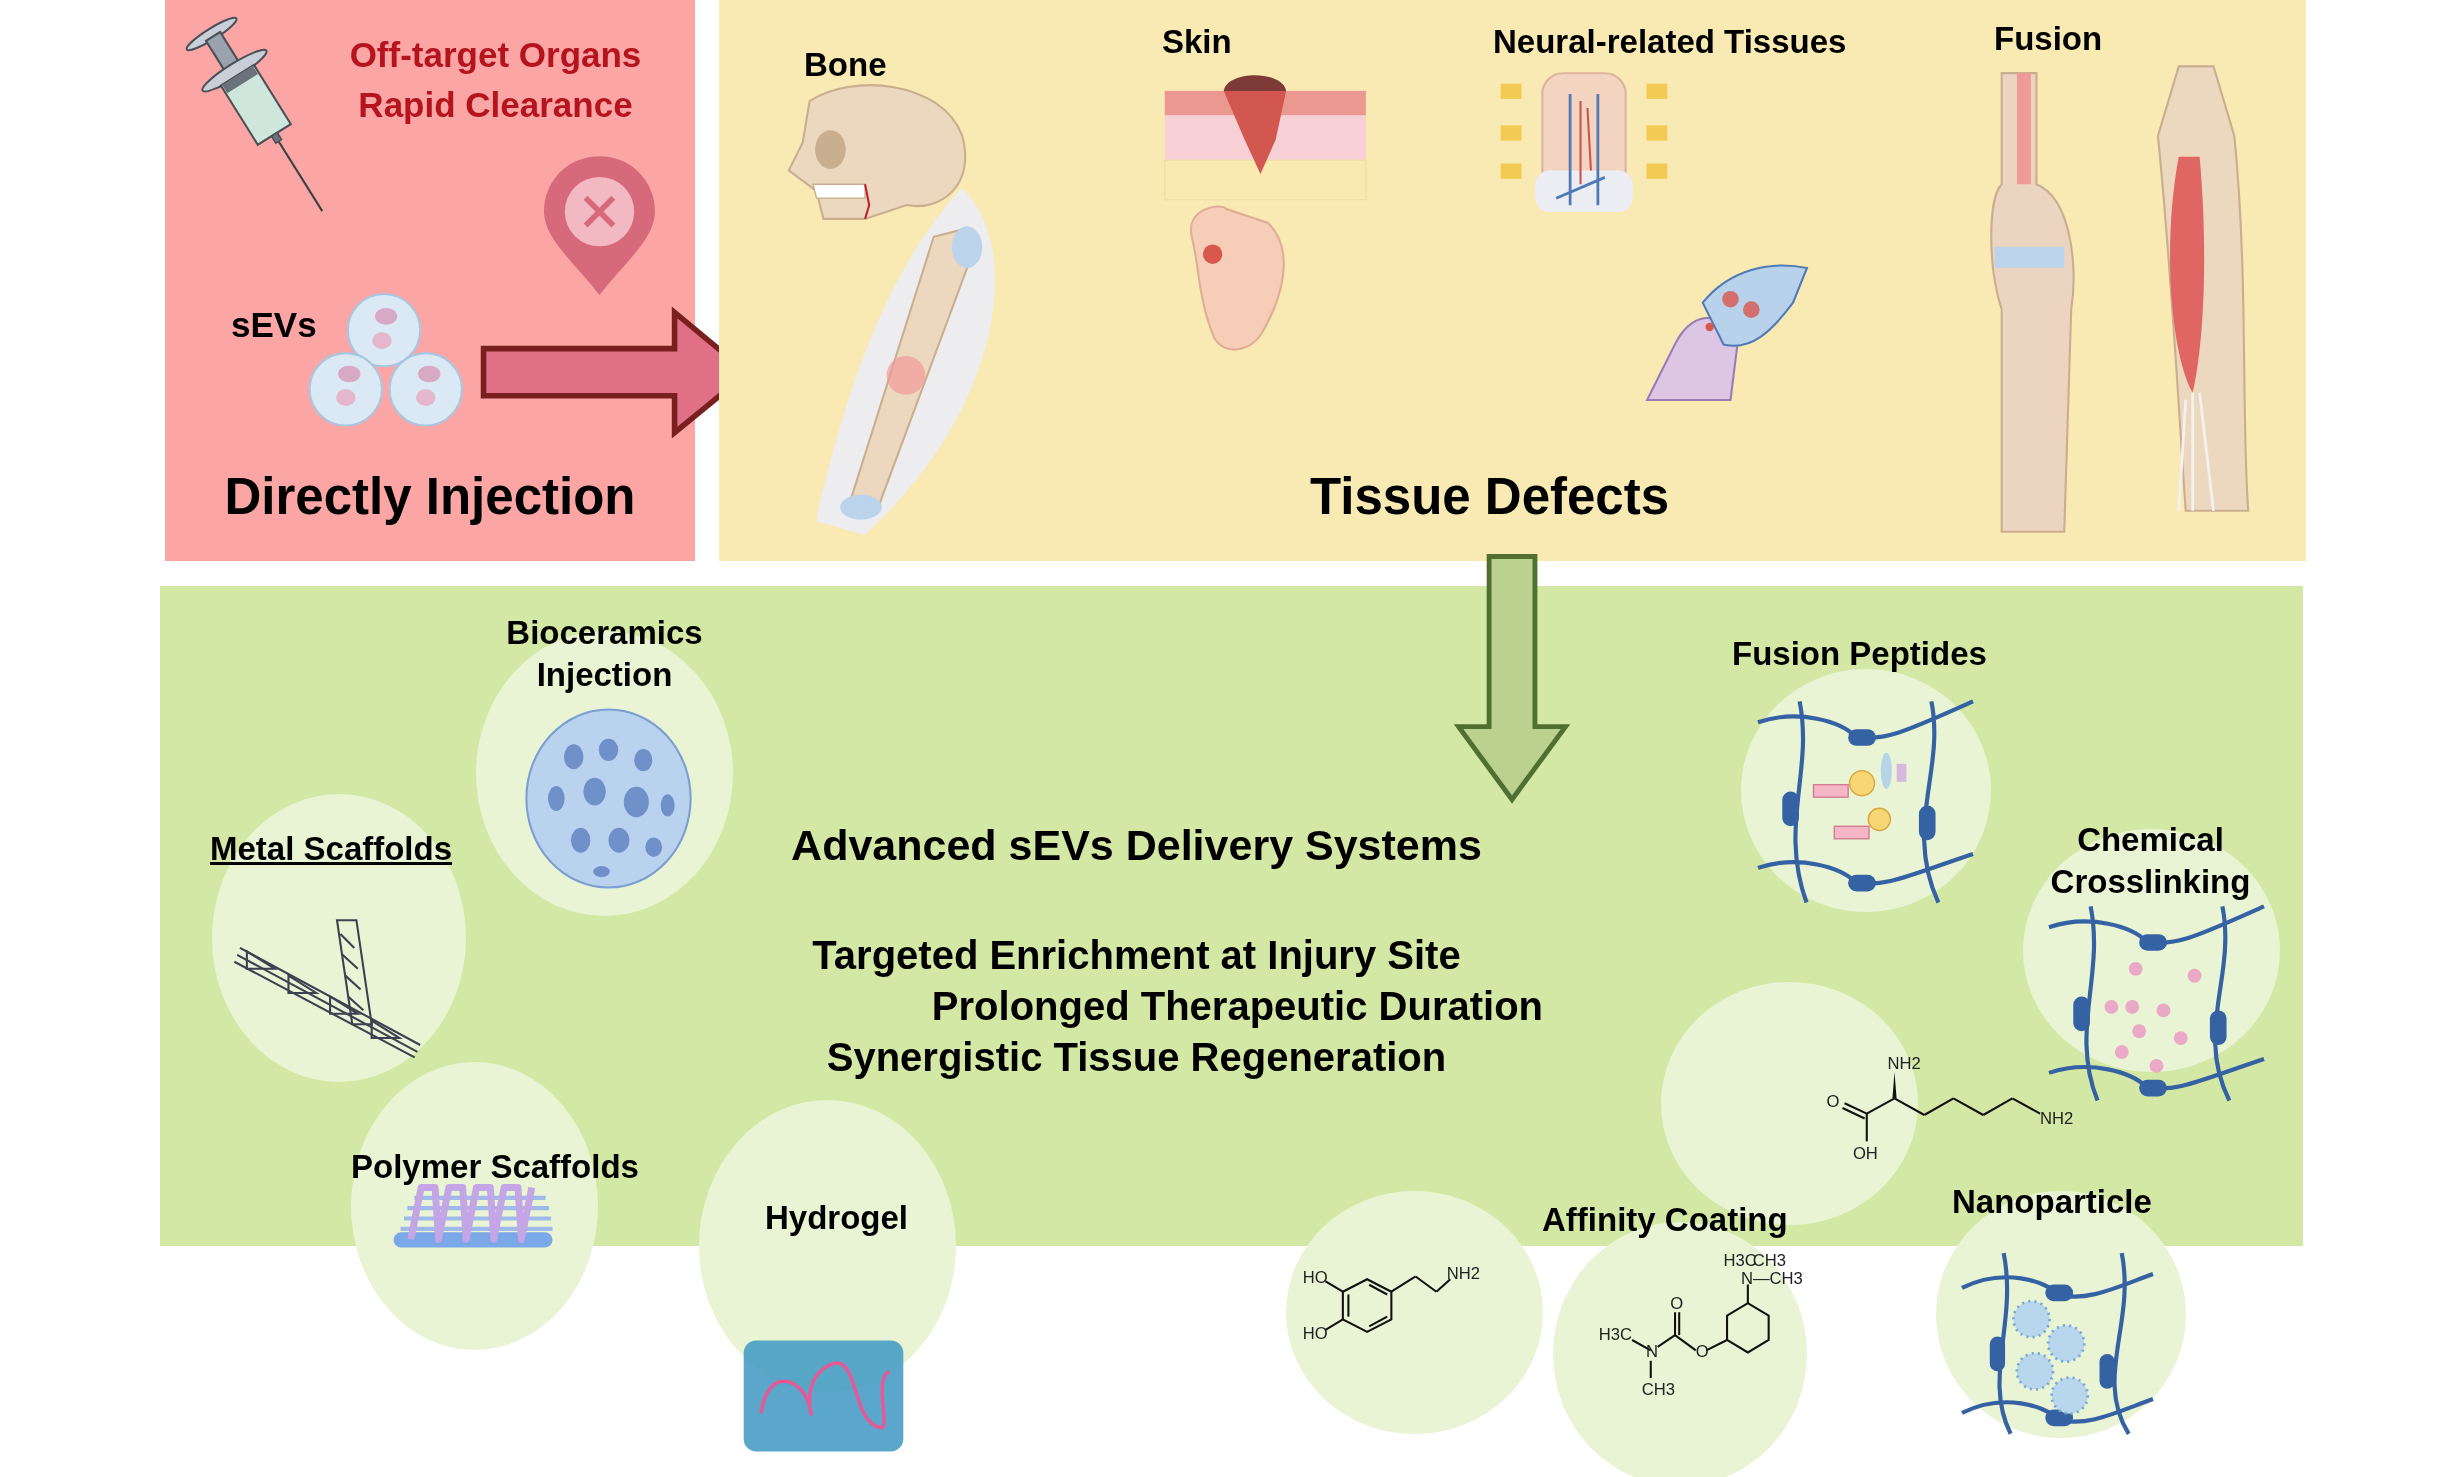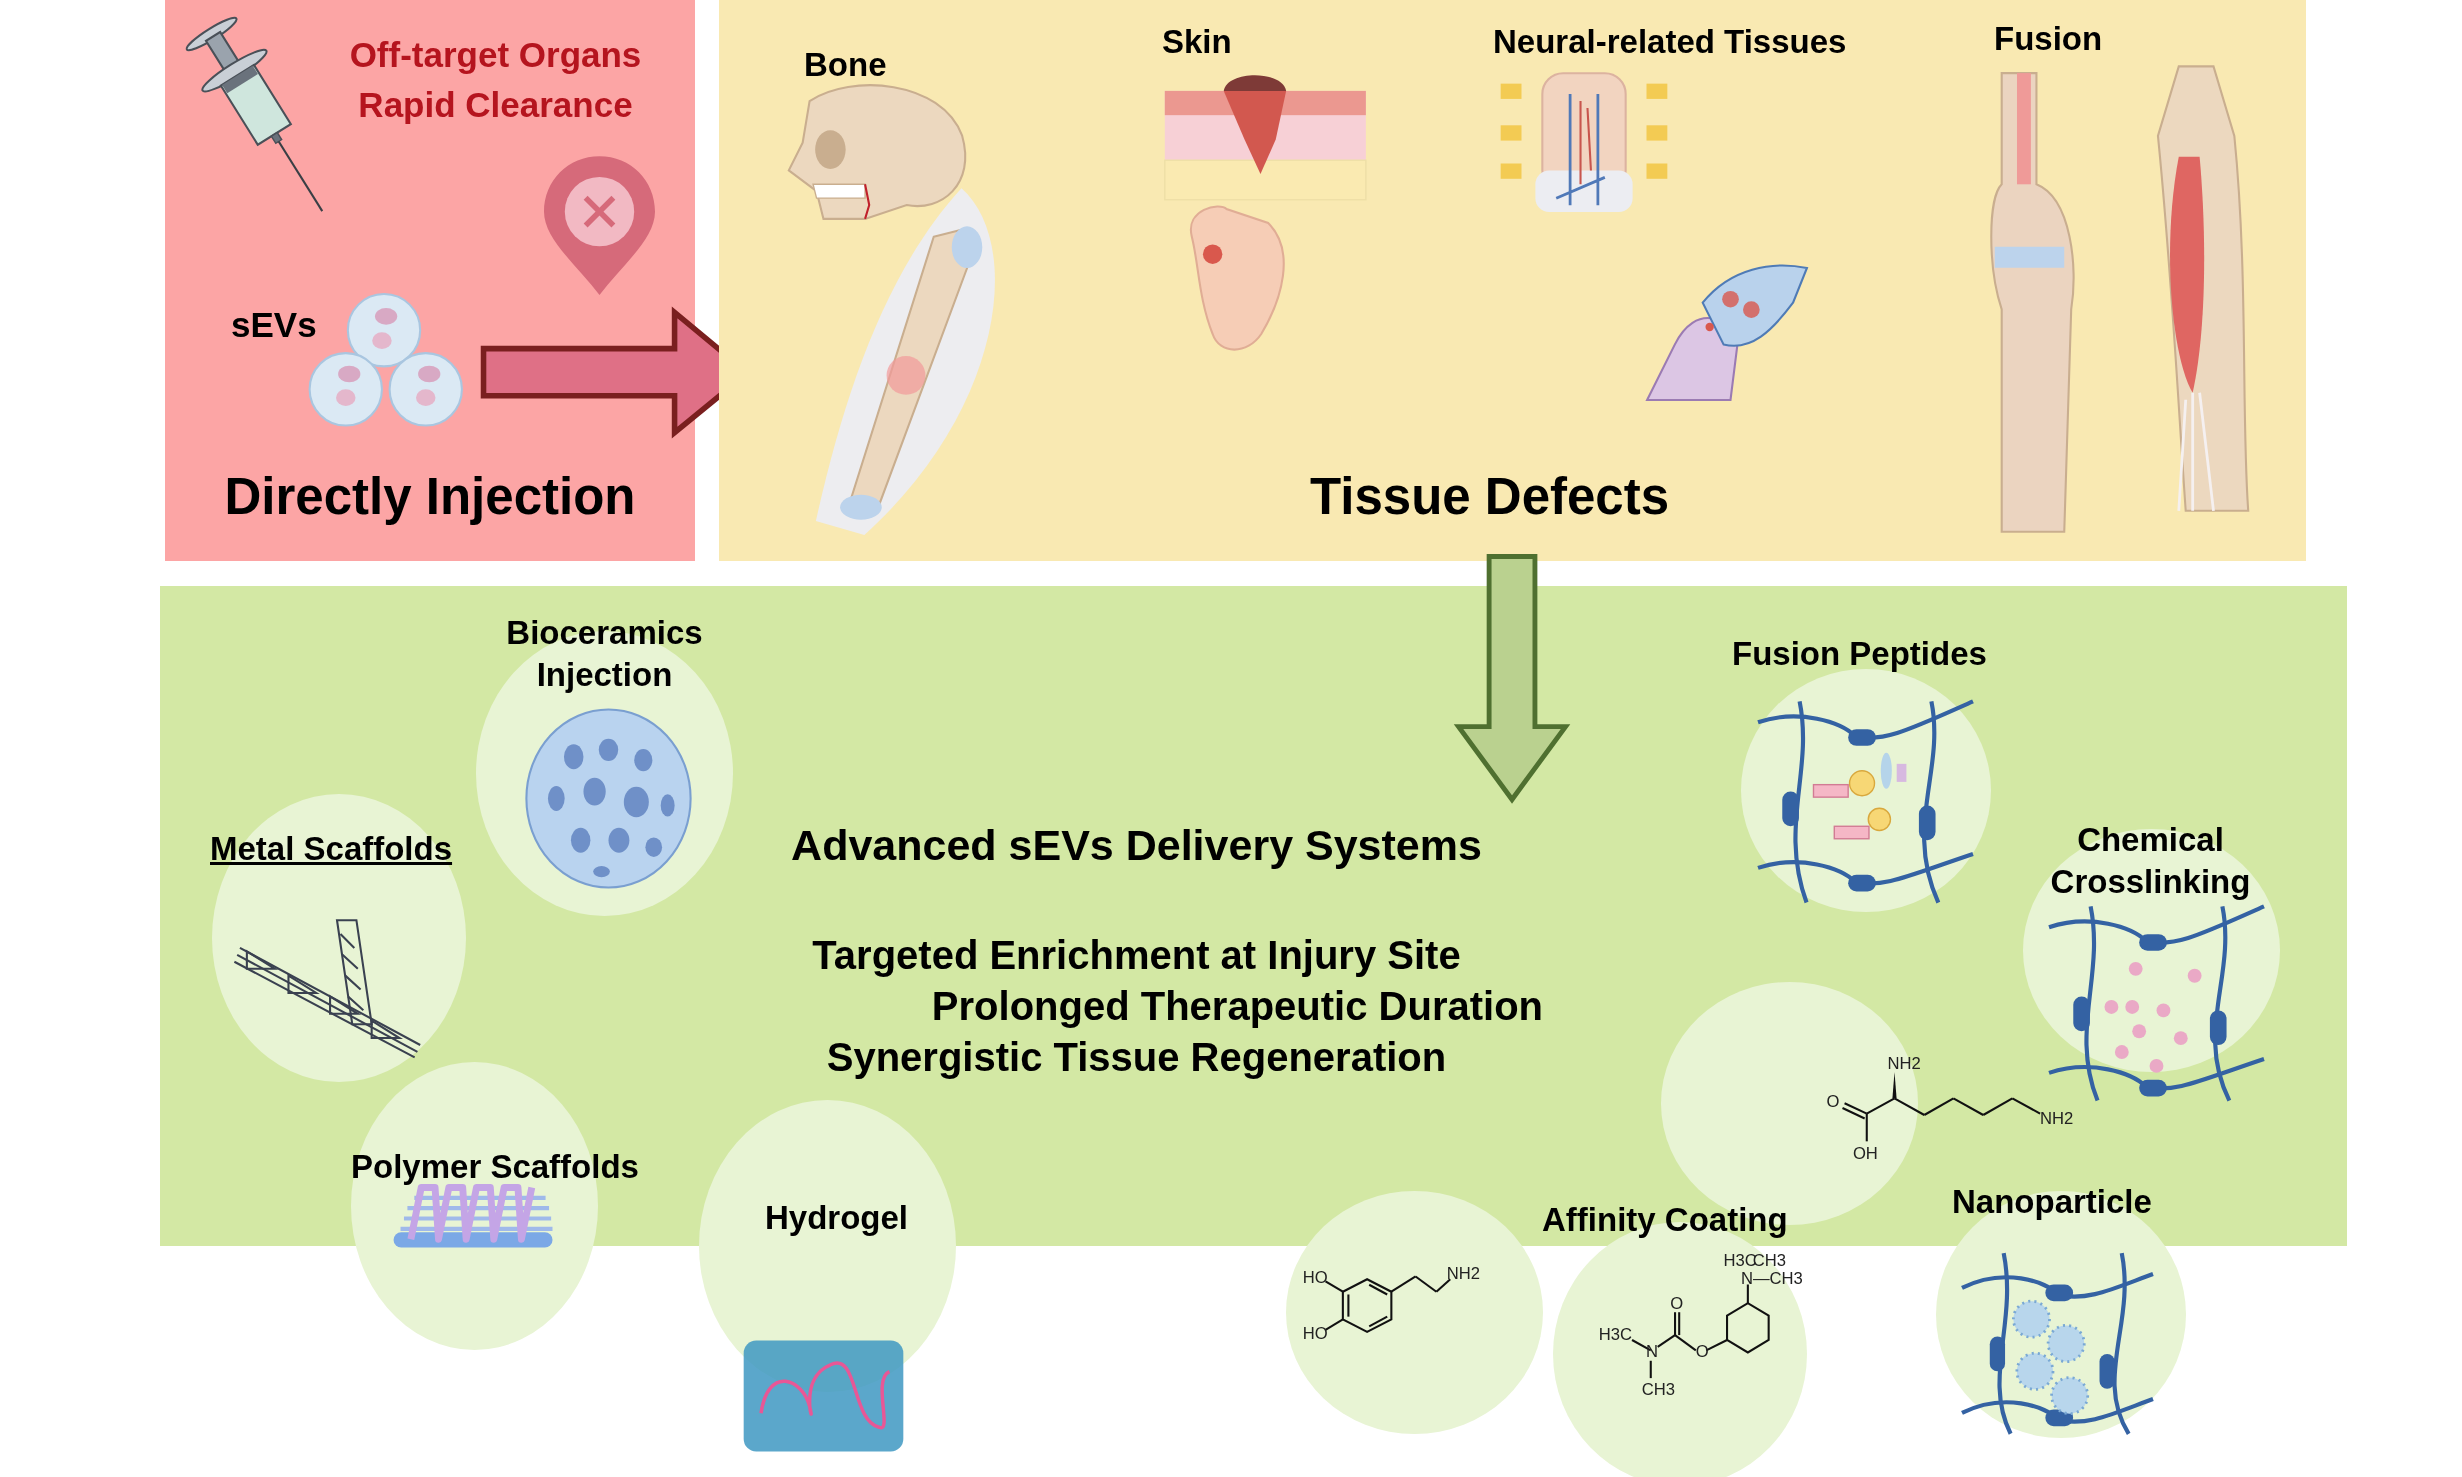--- a/index.html
+++ b/index.html
@@ -1,20 +1,20 @@
 <!DOCTYPE html>
 <html style="font-size:11px"><head>
 <meta charset="utf-8">
 <style>
   html,body{margin:0;padding:0;background:#ffffff;}
   body{width:2462px;height:1478px;position:relative;overflow:hidden;font-family:"Liberation Sans","DejaVu Sans",sans-serif;}
   .panel{position:absolute;}
   #pink{left:165px;top:0;width:530px;height:561px;background:#fca5a5;}
   #yellow{left:719px;top:0;width:1587px;height:561px;background:#f9e9b2;}
-  #green{left:160px;top:586px;width:2143px;height:660px;background:#d3e8a4;padding-left:44px;}
+  #green{left:160px;top:586px;width:2143px;height:660px;background:#d3e8a4;}
   .lbl{position:absolute;font-weight:bold;color:#000;white-space:nowrap;line-height:1.1;}
   .red{color:#b5141e;}
   .big{font-size:51px;}
   .mid{font-size:35px;}
   .sm{font-size:33px;}
   .center{text-align:center;}
   .circle{position:absolute;border-radius:50%;background:#e8f4d4;}
   svg{position:absolute;overflow:visible;}
   .chem text{font-family:"Liberation Sans",sans-serif;font-size:24px;fill:#222;}
 </style>

